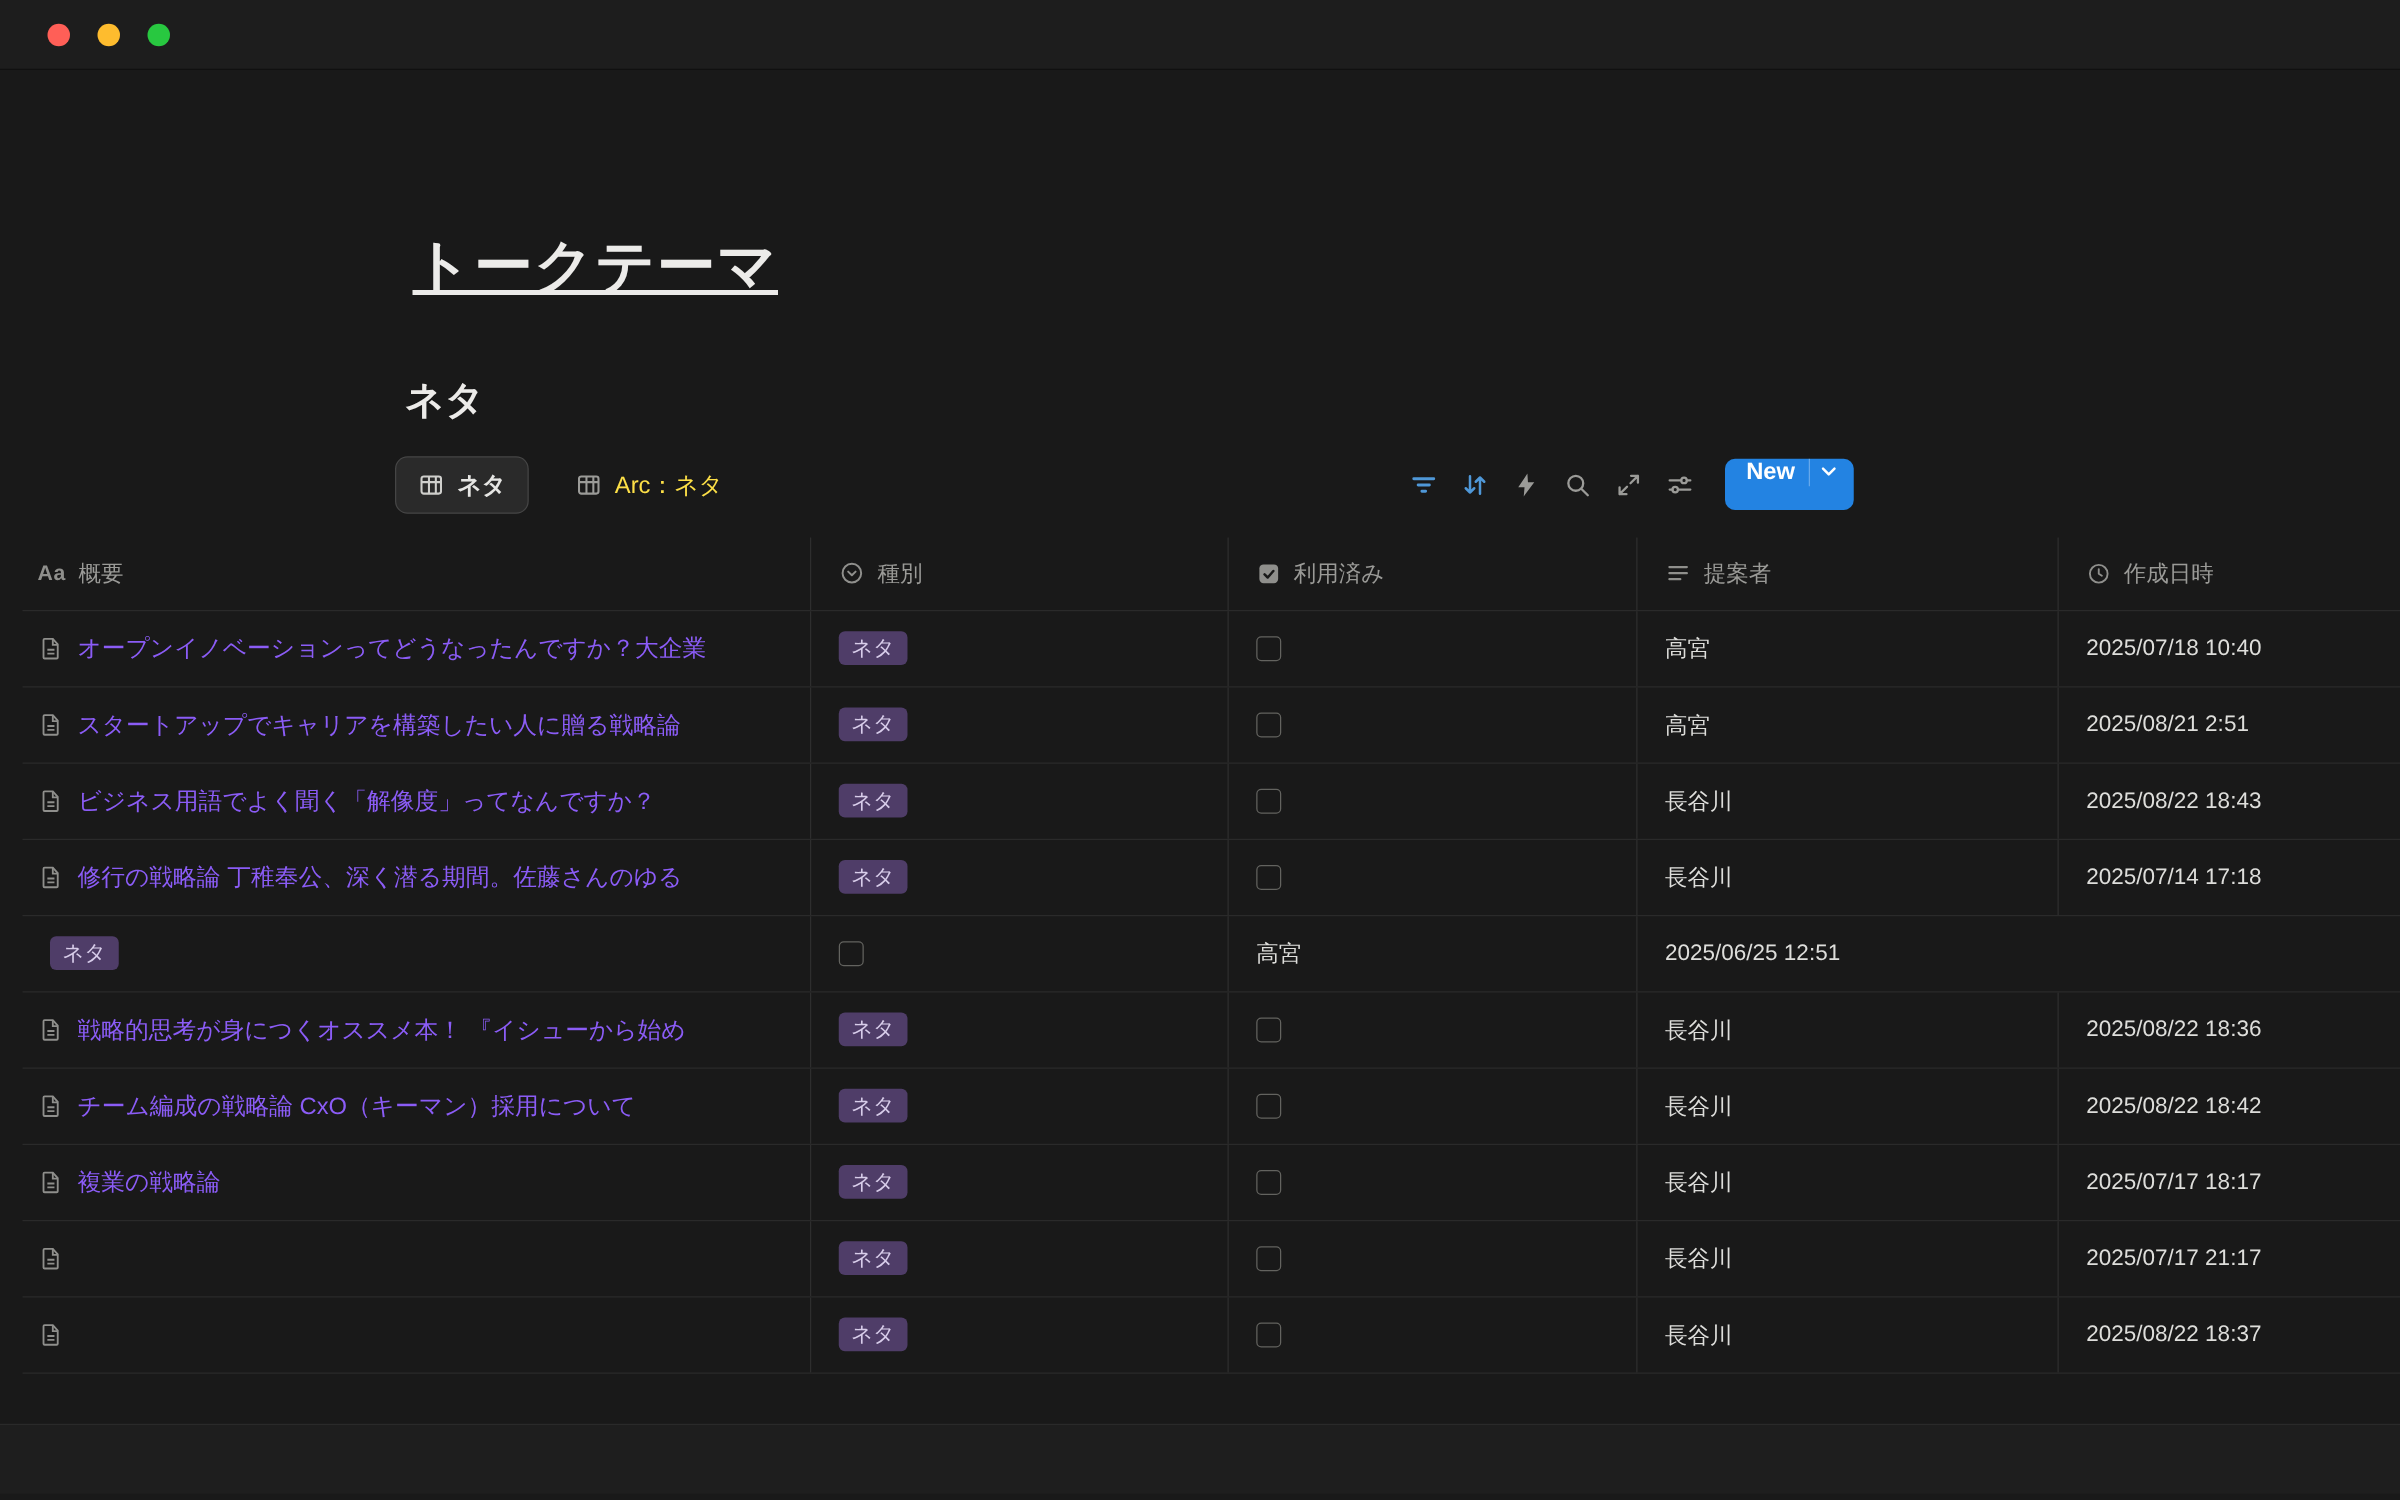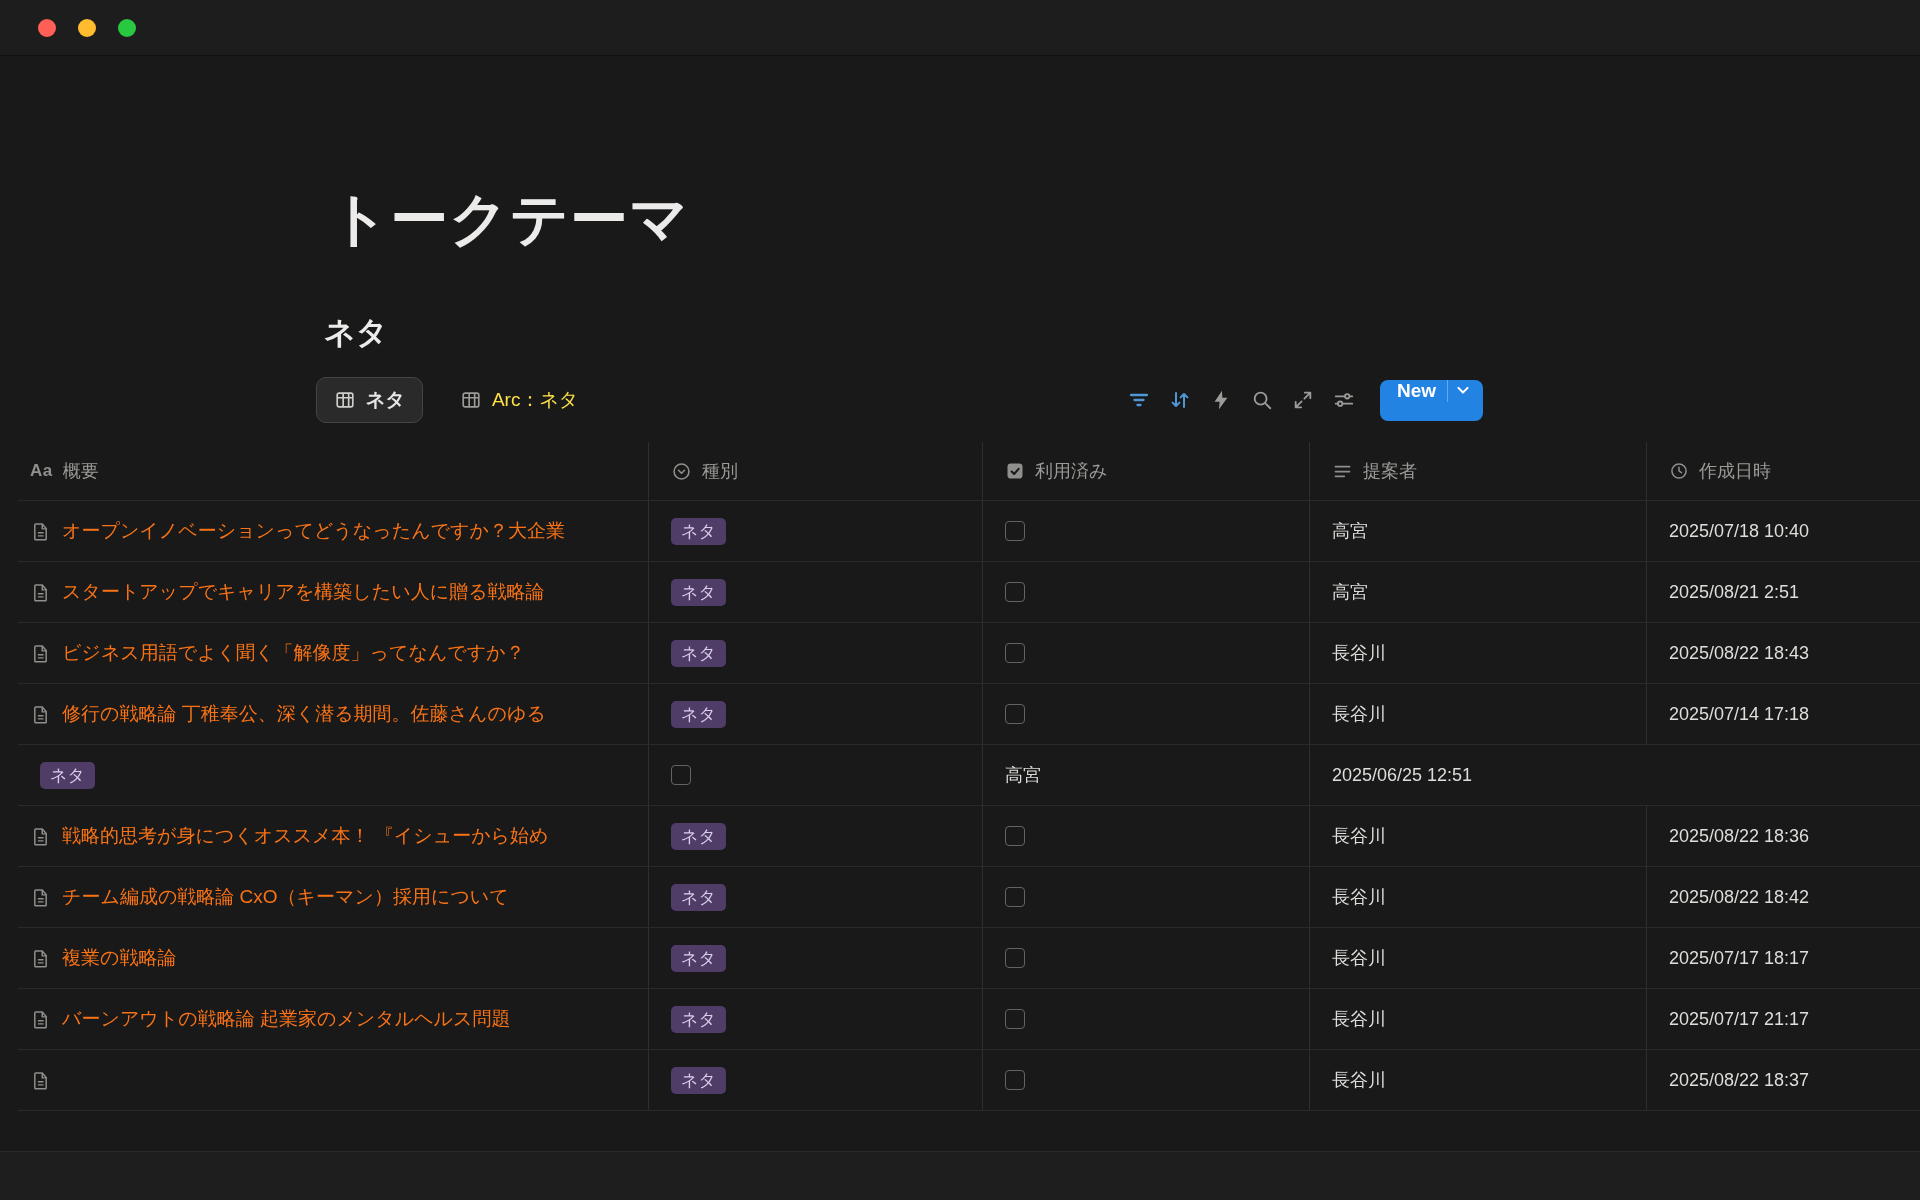--- a/index.html
+++ b/index.html
@@ -13,21 +13,21 @@
 
   
   .titlebar { height:56px; background:#1d1d1d; border-bottom:1px solid #101010; display:flex; align-items:center; }
   .traffic-lights { display:flex; gap:22px; margin-left:38px; }
   .light { width:18px; height:18px; border-radius:50%; display:inline-block; }
   .light.red { background:#ff5f57; }
   .light.yellow { background:#febc2e; }
   .light.green { background:#28c840; }
 
   
-  .page-title { margin:130px 0 0 330px; font-size:58px; font-weight:700; letter-spacing:1px; color:#ecebe9; line-height:1.15; }
+  .page-title { margin:130px 0 0 330px; font-size:47px; font-weight:700; letter-spacing:1px; color:#ecebe9; line-height:1.15;text-decoration:underline; }
   .section-heading { margin:62px 0 0 324px; font-size:31px; font-weight:700; color:#ecebe9; line-height:1.15; }
 
   
   .controls { display:flex; align-items:center; margin:22px 437px 0 316px; height:56px; }
   .view-tabs { display:flex; align-items:center; gap:20px; }
   .view-tab { display:flex; align-items:center; gap:10px; padding:0 17px; height:46px; border-radius:10px; color:#fde047; font-size:19px; cursor:default; }
   .view-tab.active { background:#2a2a2a; border:1px solid #454545; color:#e6e6e4; font-weight:600; }
   .tab-icon { display:flex; align-items:center; color:#9b9b98; }
   .view-tab.active .tab-icon { color:#cfcfcc; }
   .spacer { flex:1; }
@@ -44,21 +44,21 @@
   .thead, .tr { display:grid; grid-template-columns:631px 334px 327px 337px 291px; }
   .thead { height:59px; border-bottom:1px solid #2a2a2a; color:#9a9a97; }
   .th { display:flex; align-items:center; gap:10px; padding-left:22px; border-right:1px solid #2e2e2e; font-size:18px; white-space:nowrap; overflow:hidden; }
   .th:first-child { padding-left:12px; }
   .th:last-child { border-right:none; }
   .col-icon { display:flex; align-items:center; color:#8f8f8c; flex:none; }
   .aa-glyph { font-size:17px; font-weight:600; letter-spacing:.5px; }
   .tr { height:61px; border-bottom:1px solid #2a2a2a; }
   .td { display:flex; align-items:center; padding-left:22px; border-right:1px solid #2e2e2e; font-size:18px; white-space:nowrap; overflow:hidden; color:#dededb; }
   .td:last-child { border-right:none; }
-  .td.c0 { padding-left:12px; gap:11px; font-weight:500; color:#f97316; font-size:19px; }
+  .td.c0 { padding-left:12px; gap:11px; font-weight:500; color:#8b5cf6; font-size:19px; }
   .row-icon { color:#8f8f8c; flex:none; display:flex; align-items:center; }
   .row-title { overflow:hidden; white-space:nowrap; }
   .badge { background:var(--badge-bg,#4f3d68); color:var(--badge-text,#d8cdea); font-size:17px; padding:4px 10px; border-radius:5px; line-height:1.15; }
   .checkbox { width:20px; height:20px; border:1.6px solid #63635f; border-radius:4px; background:transparent; flex:none; }
 
   .bottom-strip { margin-top:40px; height:56px; background:#1e1e1e; border-top:1px solid #2a2a2a; }
 </style>
 </head>
 <body>
 
@@ -410,21 +410,20 @@
             <div class="td c0">
               <span class="row-icon">
                 <svg viewBox="0 0 24 24" width="21" height="21">
                   <g fill="none" stroke="currentColor" stroke-width="1.7">
                     <path d="M6.5 3.5H14l4.5 5v12a1 1 0 0 1-1 1h-11a1 1 0 0 1-1-1v-16a1 1 0 0 1 1-1z"></path>
                     <path d="M14 3.5V9h4.5"></path>
                     <path d="M9 13.5h6.5M9 17h6.5"></path>
                   </g>
                 </svg>
               </span>
-              <span class="row-title">バーンアウトの戦略論 起業家のメンタルヘルス問題</span>
             </div>
             <div class="td c1">
               <span class="badge">ネタ</span>
             </div>
             <div class="td c2">
               <span class="checkbox"></span>
             </div>
             <div class="td c3">
               <span>長谷川</span>
             </div>

